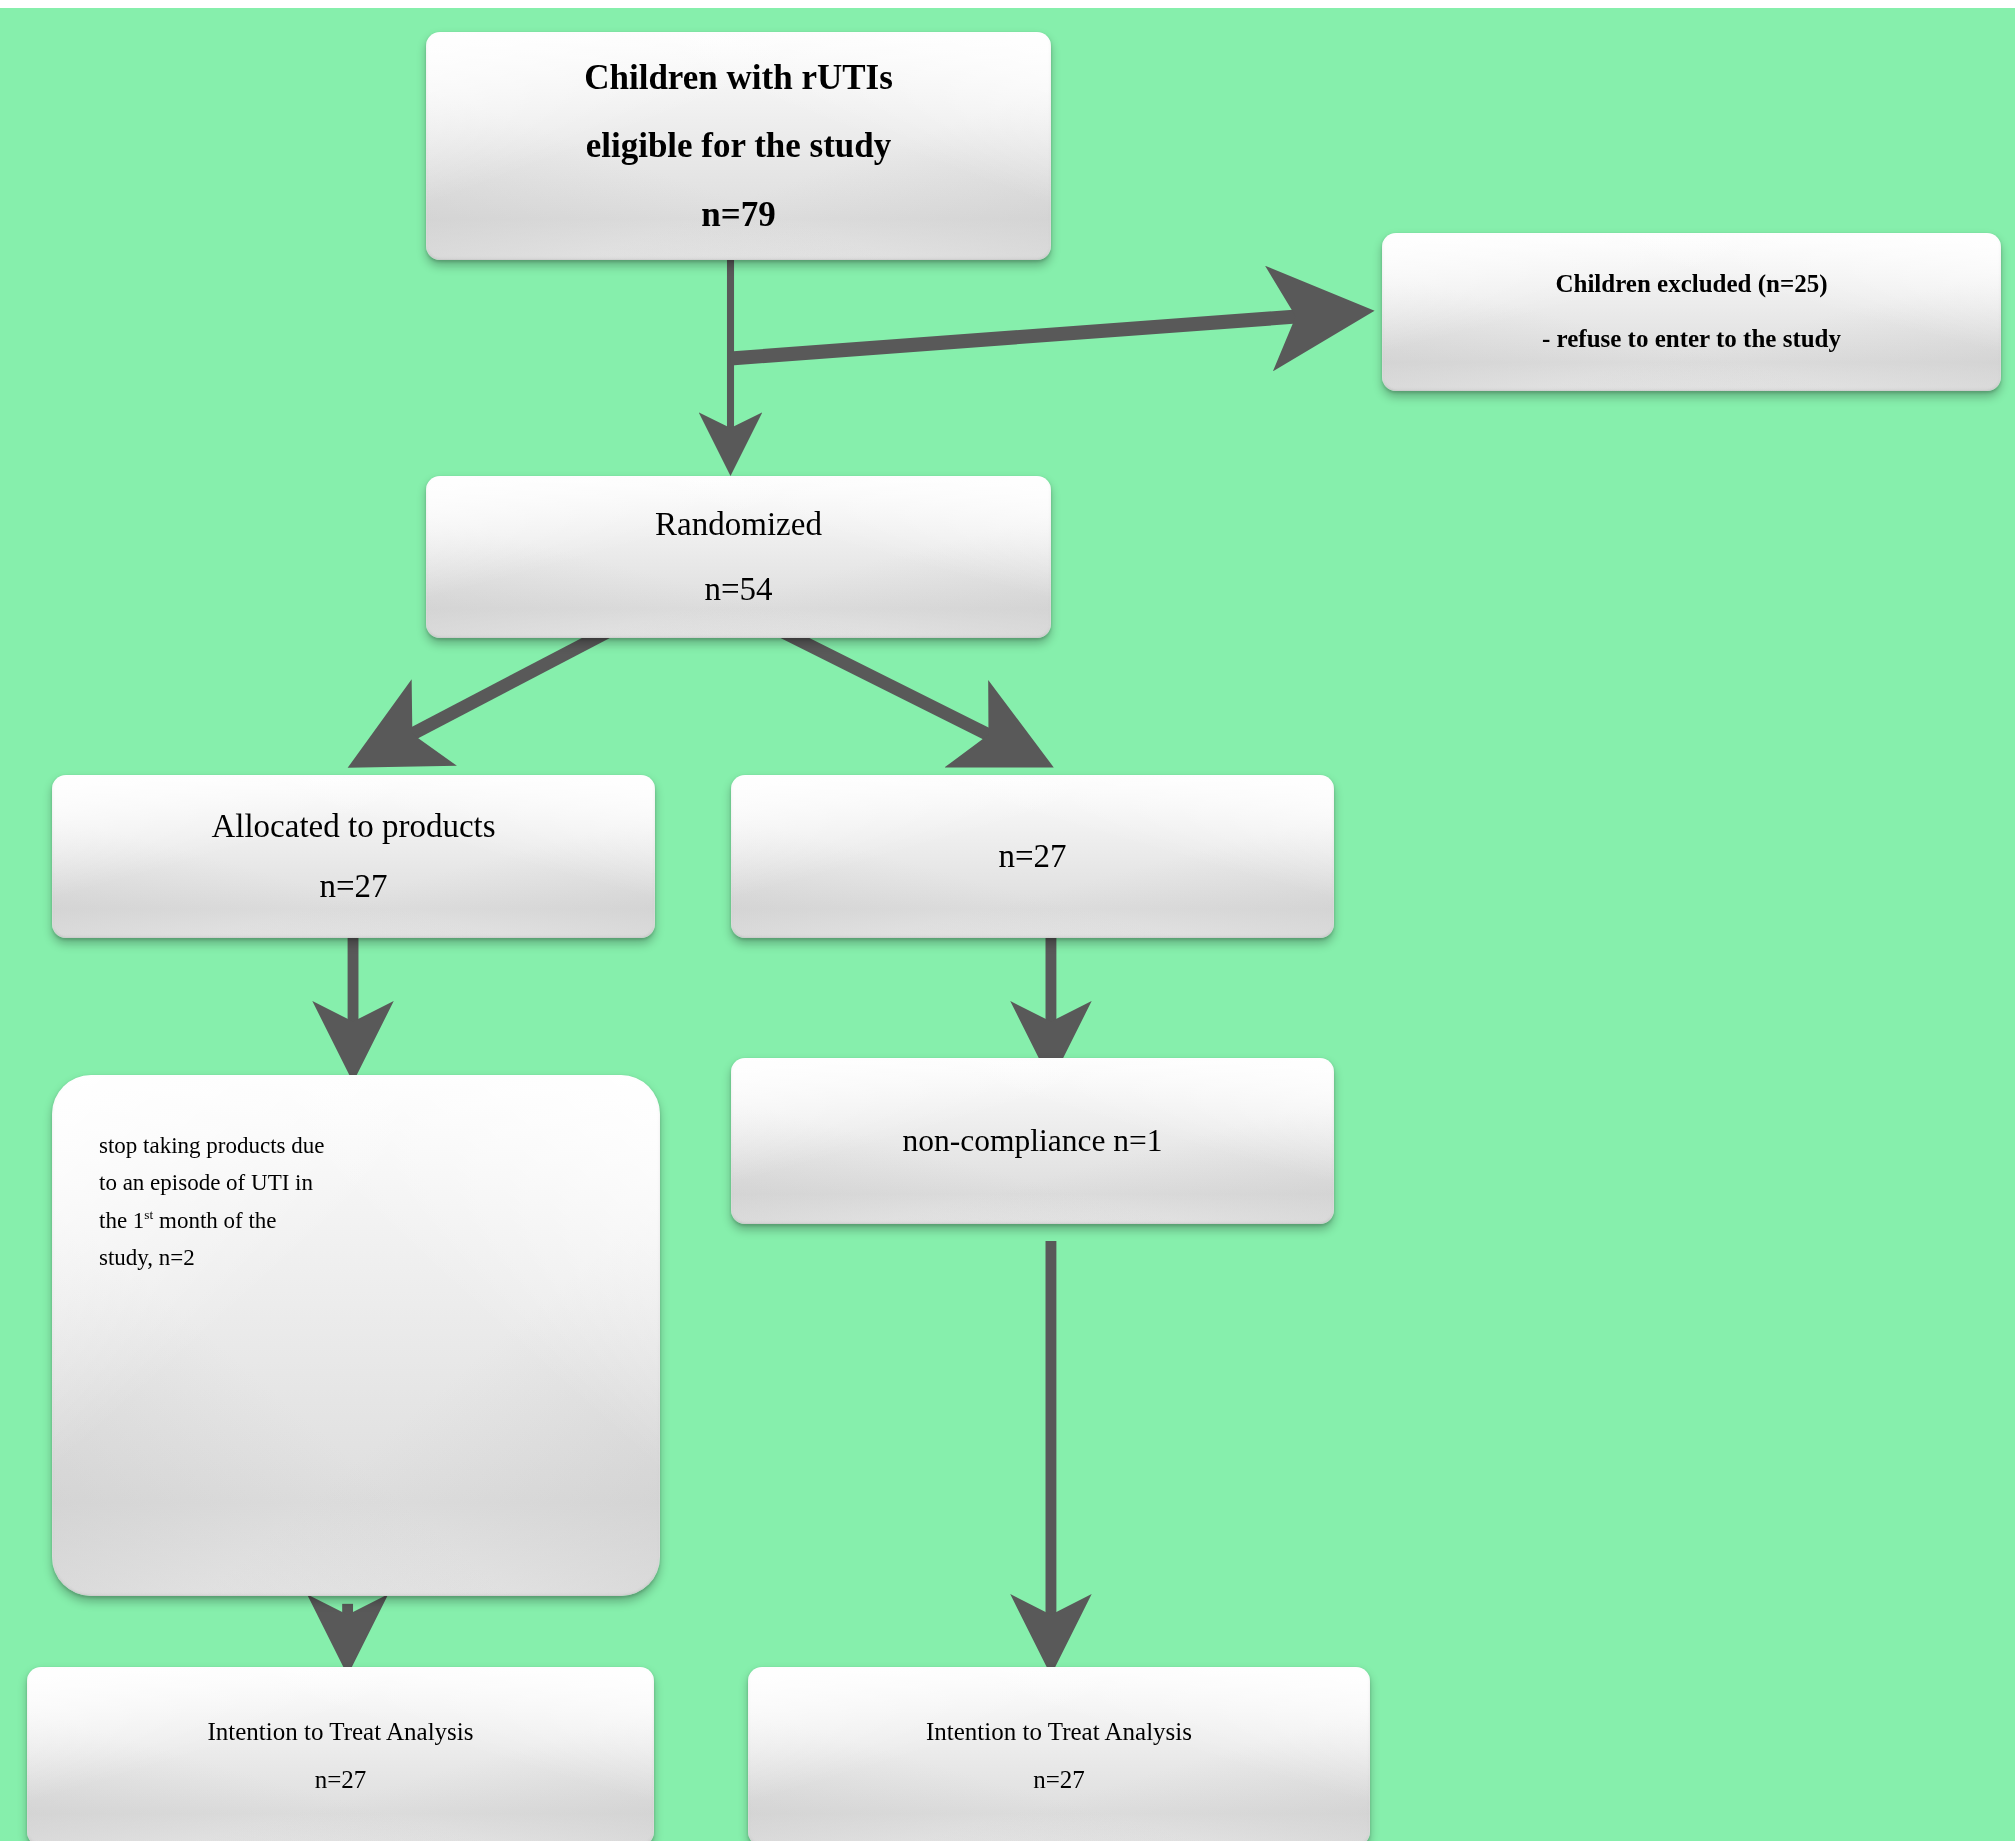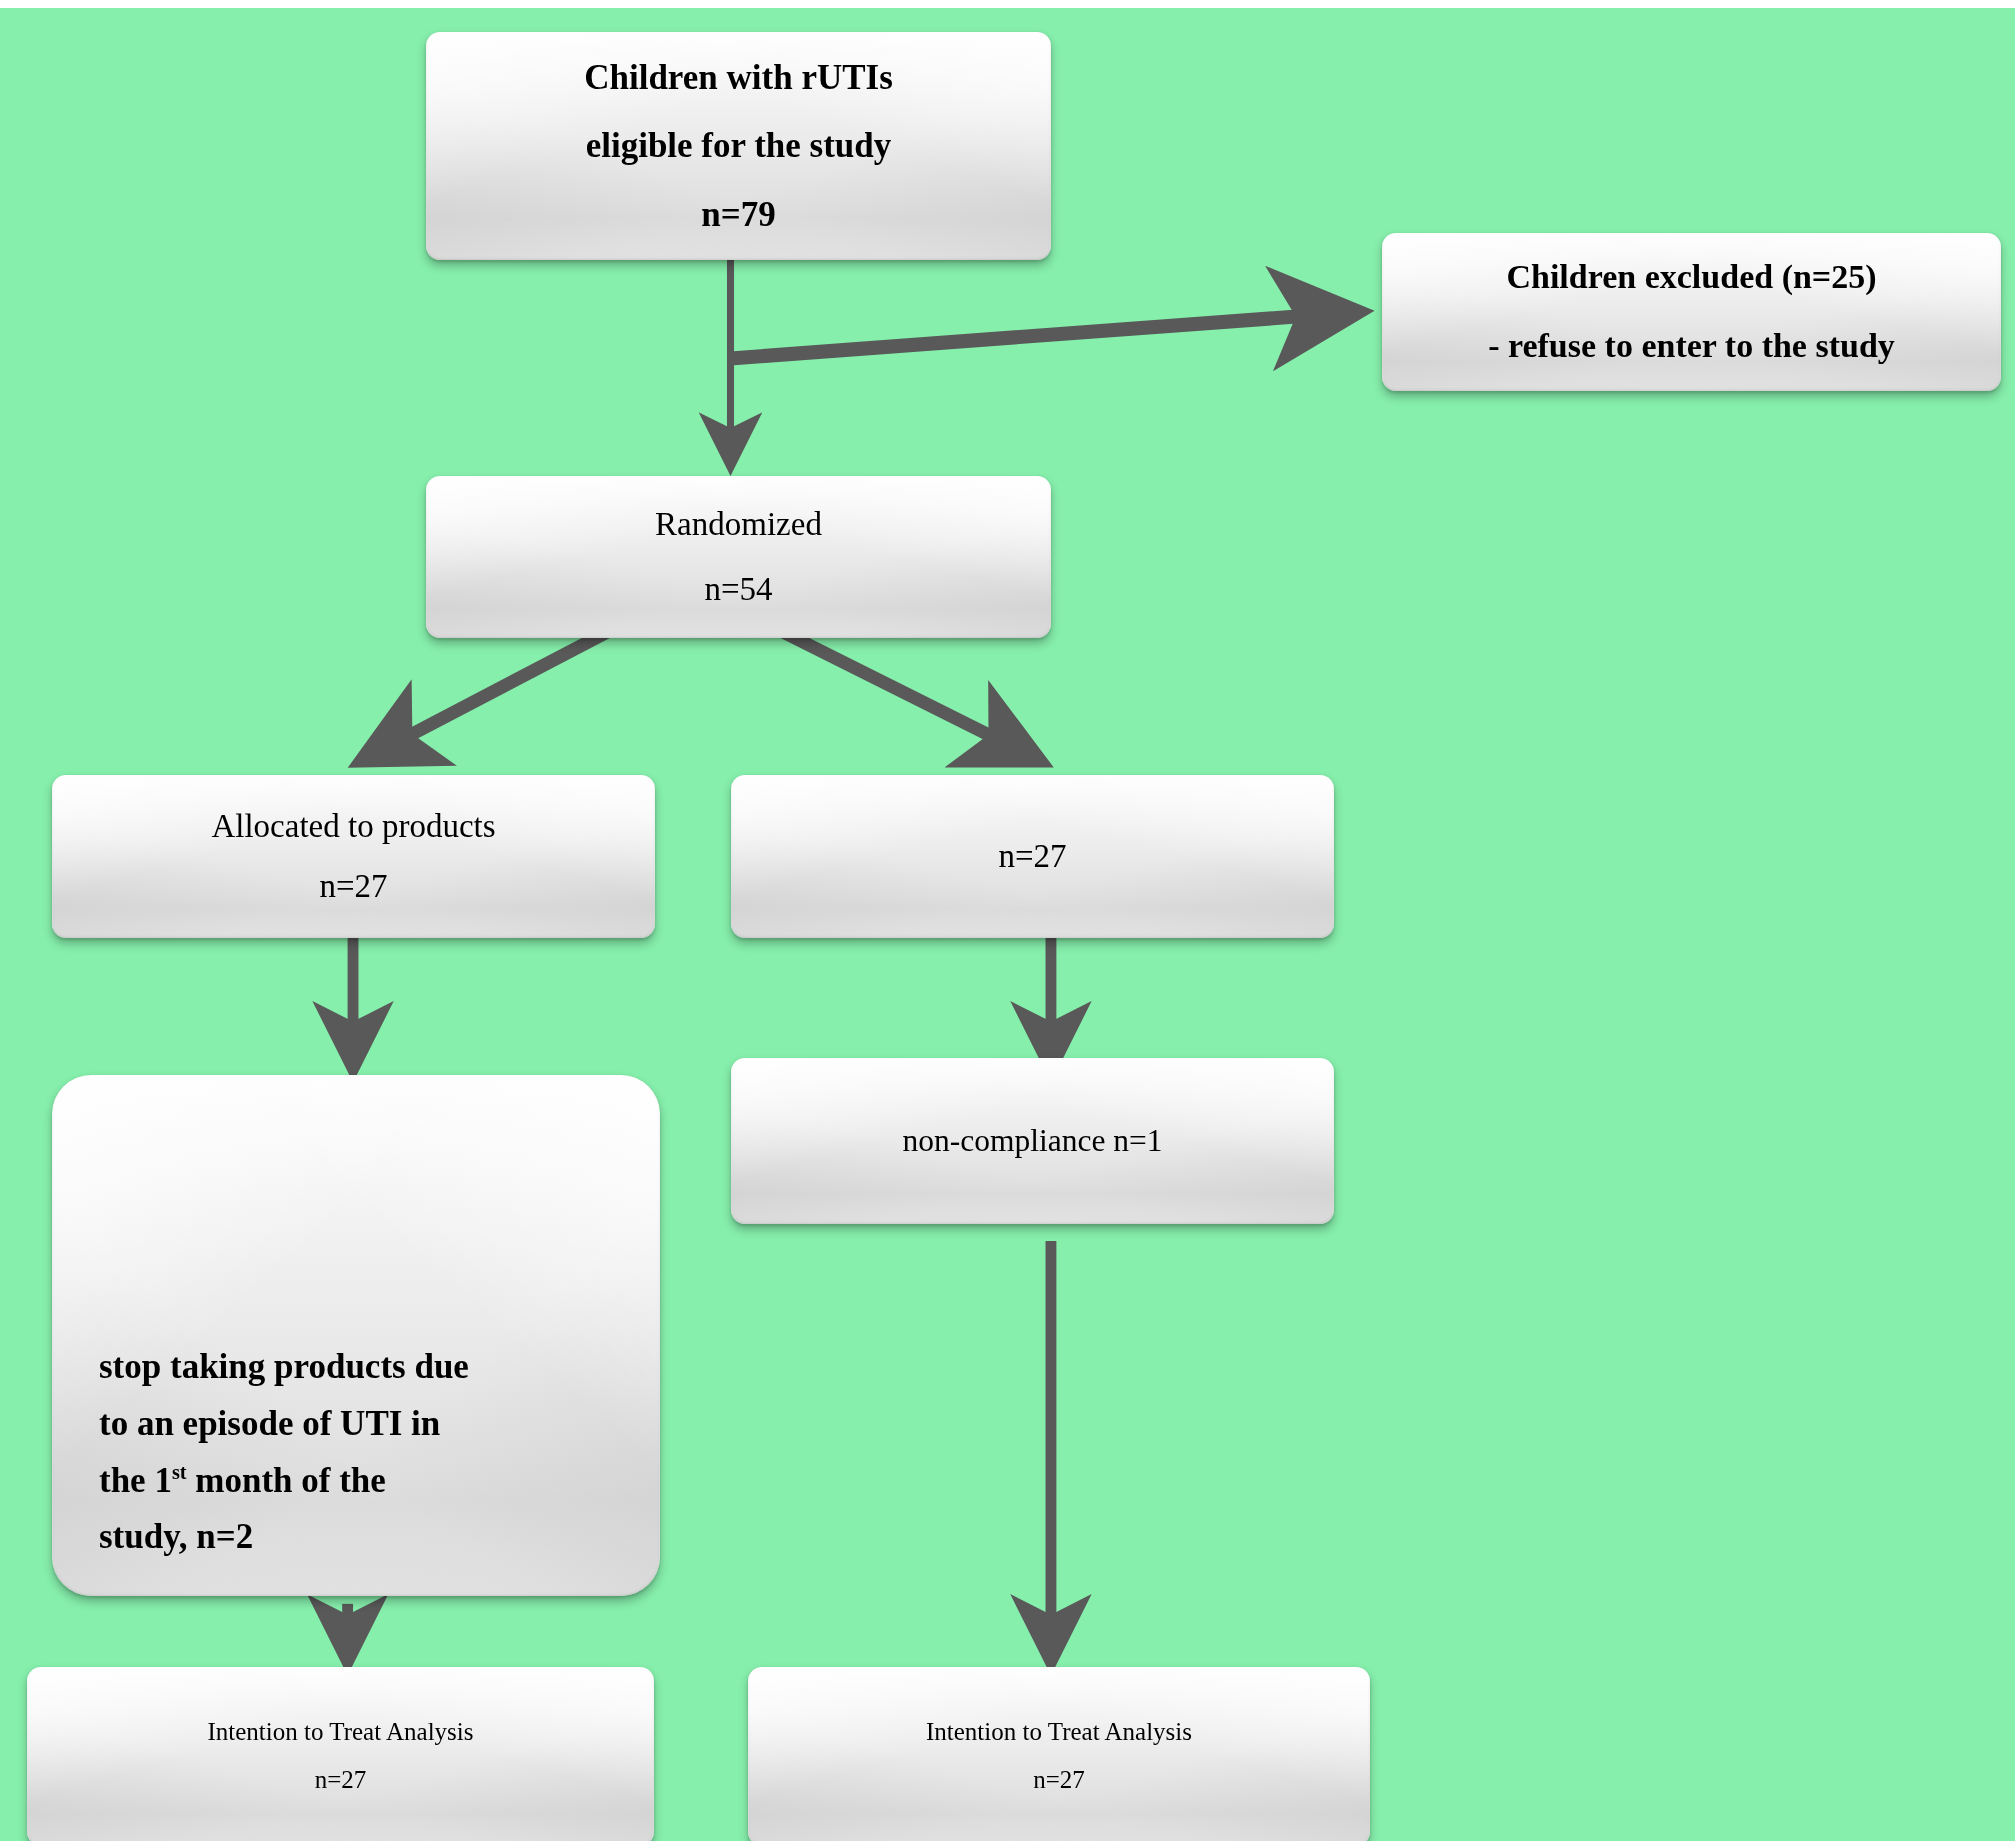--- a/index.html
+++ b/index.html
@@ -46,35 +46,35 @@
     line-height: 1.55;
   }
   .node.round-lg { border-radius: 39px; }
 
   .node .line { display: block; white-space: pre; }
 
   
   #node-eligible   { font-size: 35px; font-weight: bold; }
   #node-eligible .line + .line { margin-top: 14px; }
 
-  #node-excluded   { font-size: 34px; font-weight: bold; }
+  #node-excluded   { font-size: 25px; font-weight: bold; }
   #node-excluded .line + .line { margin-top: 16.3px; }
 
   #node-randomized { font-size: 33px; font-weight: normal; justify-content: center; }
   #node-randomized .line + .line { margin-top: 13px; }
 
   #node-alloc-placebo, #node-alloc-probiotics { font-size: 33px; font-weight: normal; }
   #node-alloc-placebo .line + .line,
   #node-alloc-probiotics .line + .line { margin-top: 8.7px; }
 
   #node-placebo-dropouts {
-    font-size: 35px;
-    font-weight: bold;
+    font-size: 23px;
+    font-weight: normal;
     align-items: flex-start;
-    justify-content: flex-end;
+    justify-content: flex-start;
     text-align: left;
     padding: 52px 0 0 47px;
     line-height: 1.62;
   }
   #node-placebo-dropouts .spacer { height: 30px; }
 
   #node-probiotics-dropouts { font-size: 31.5px; font-weight: normal; }
 
   #node-itt-placebo, #node-itt-probiotics { font-size: 25px; font-weight: normal; }
   #node-itt-placebo .line + .line,

